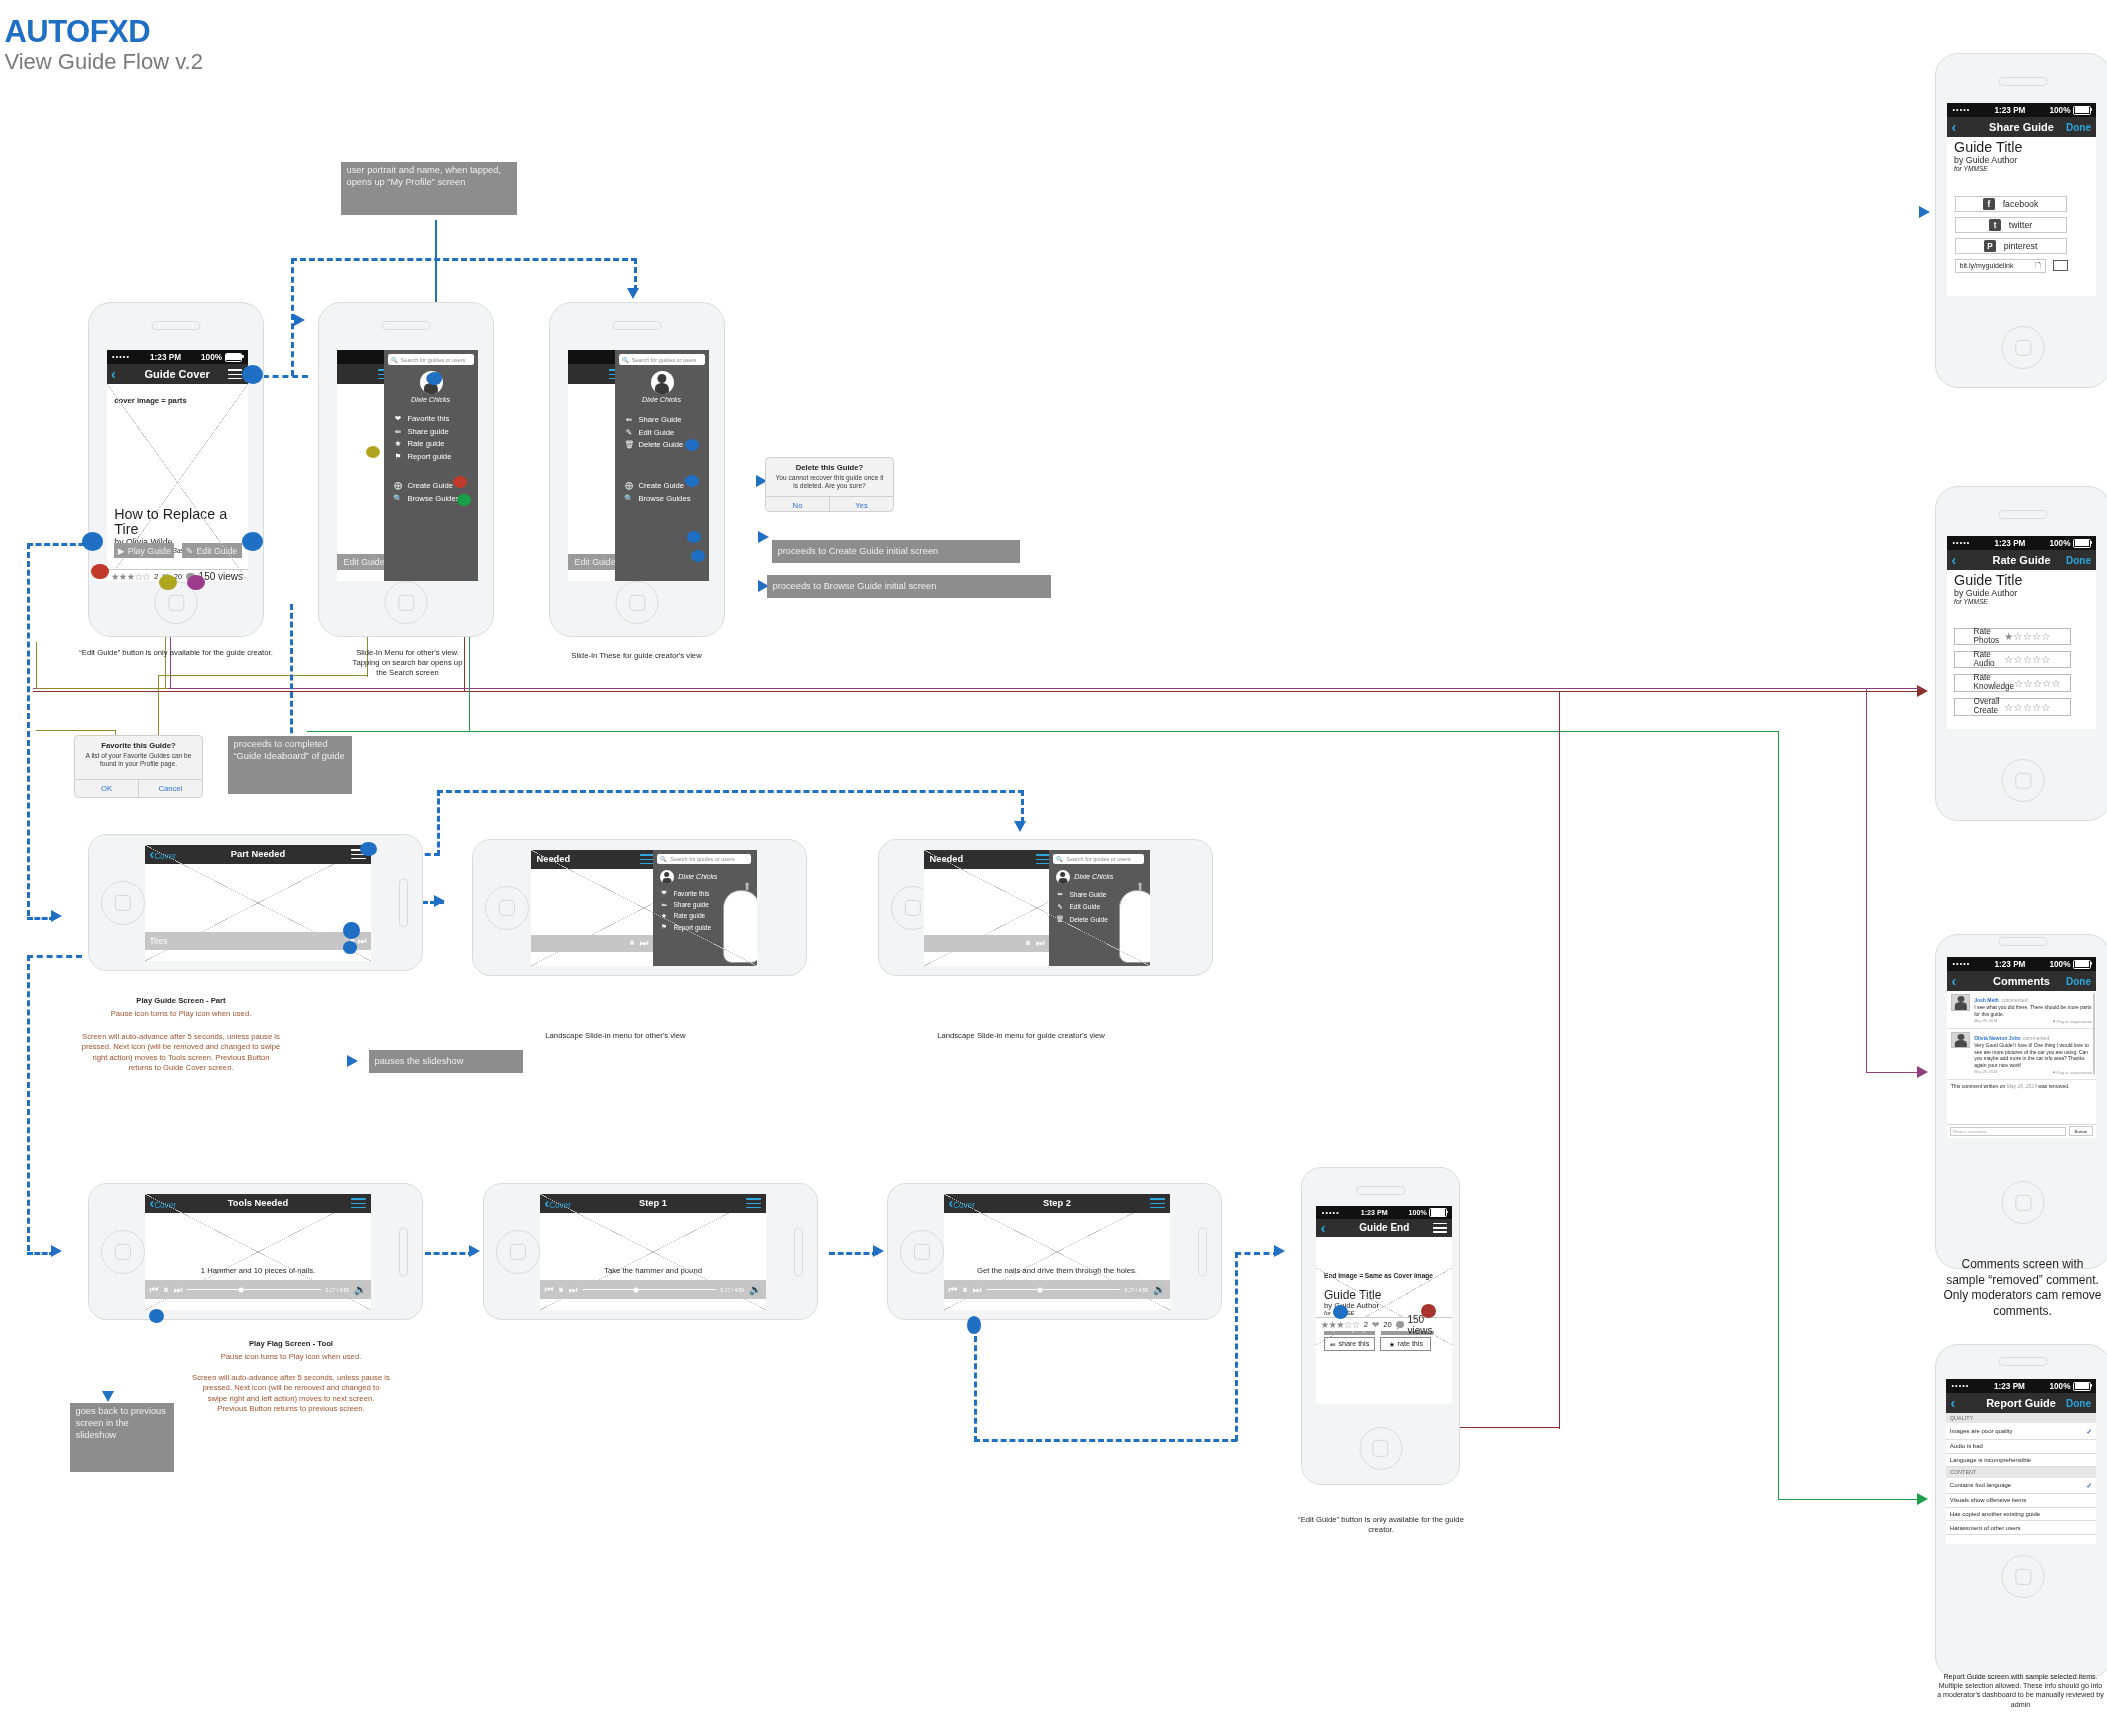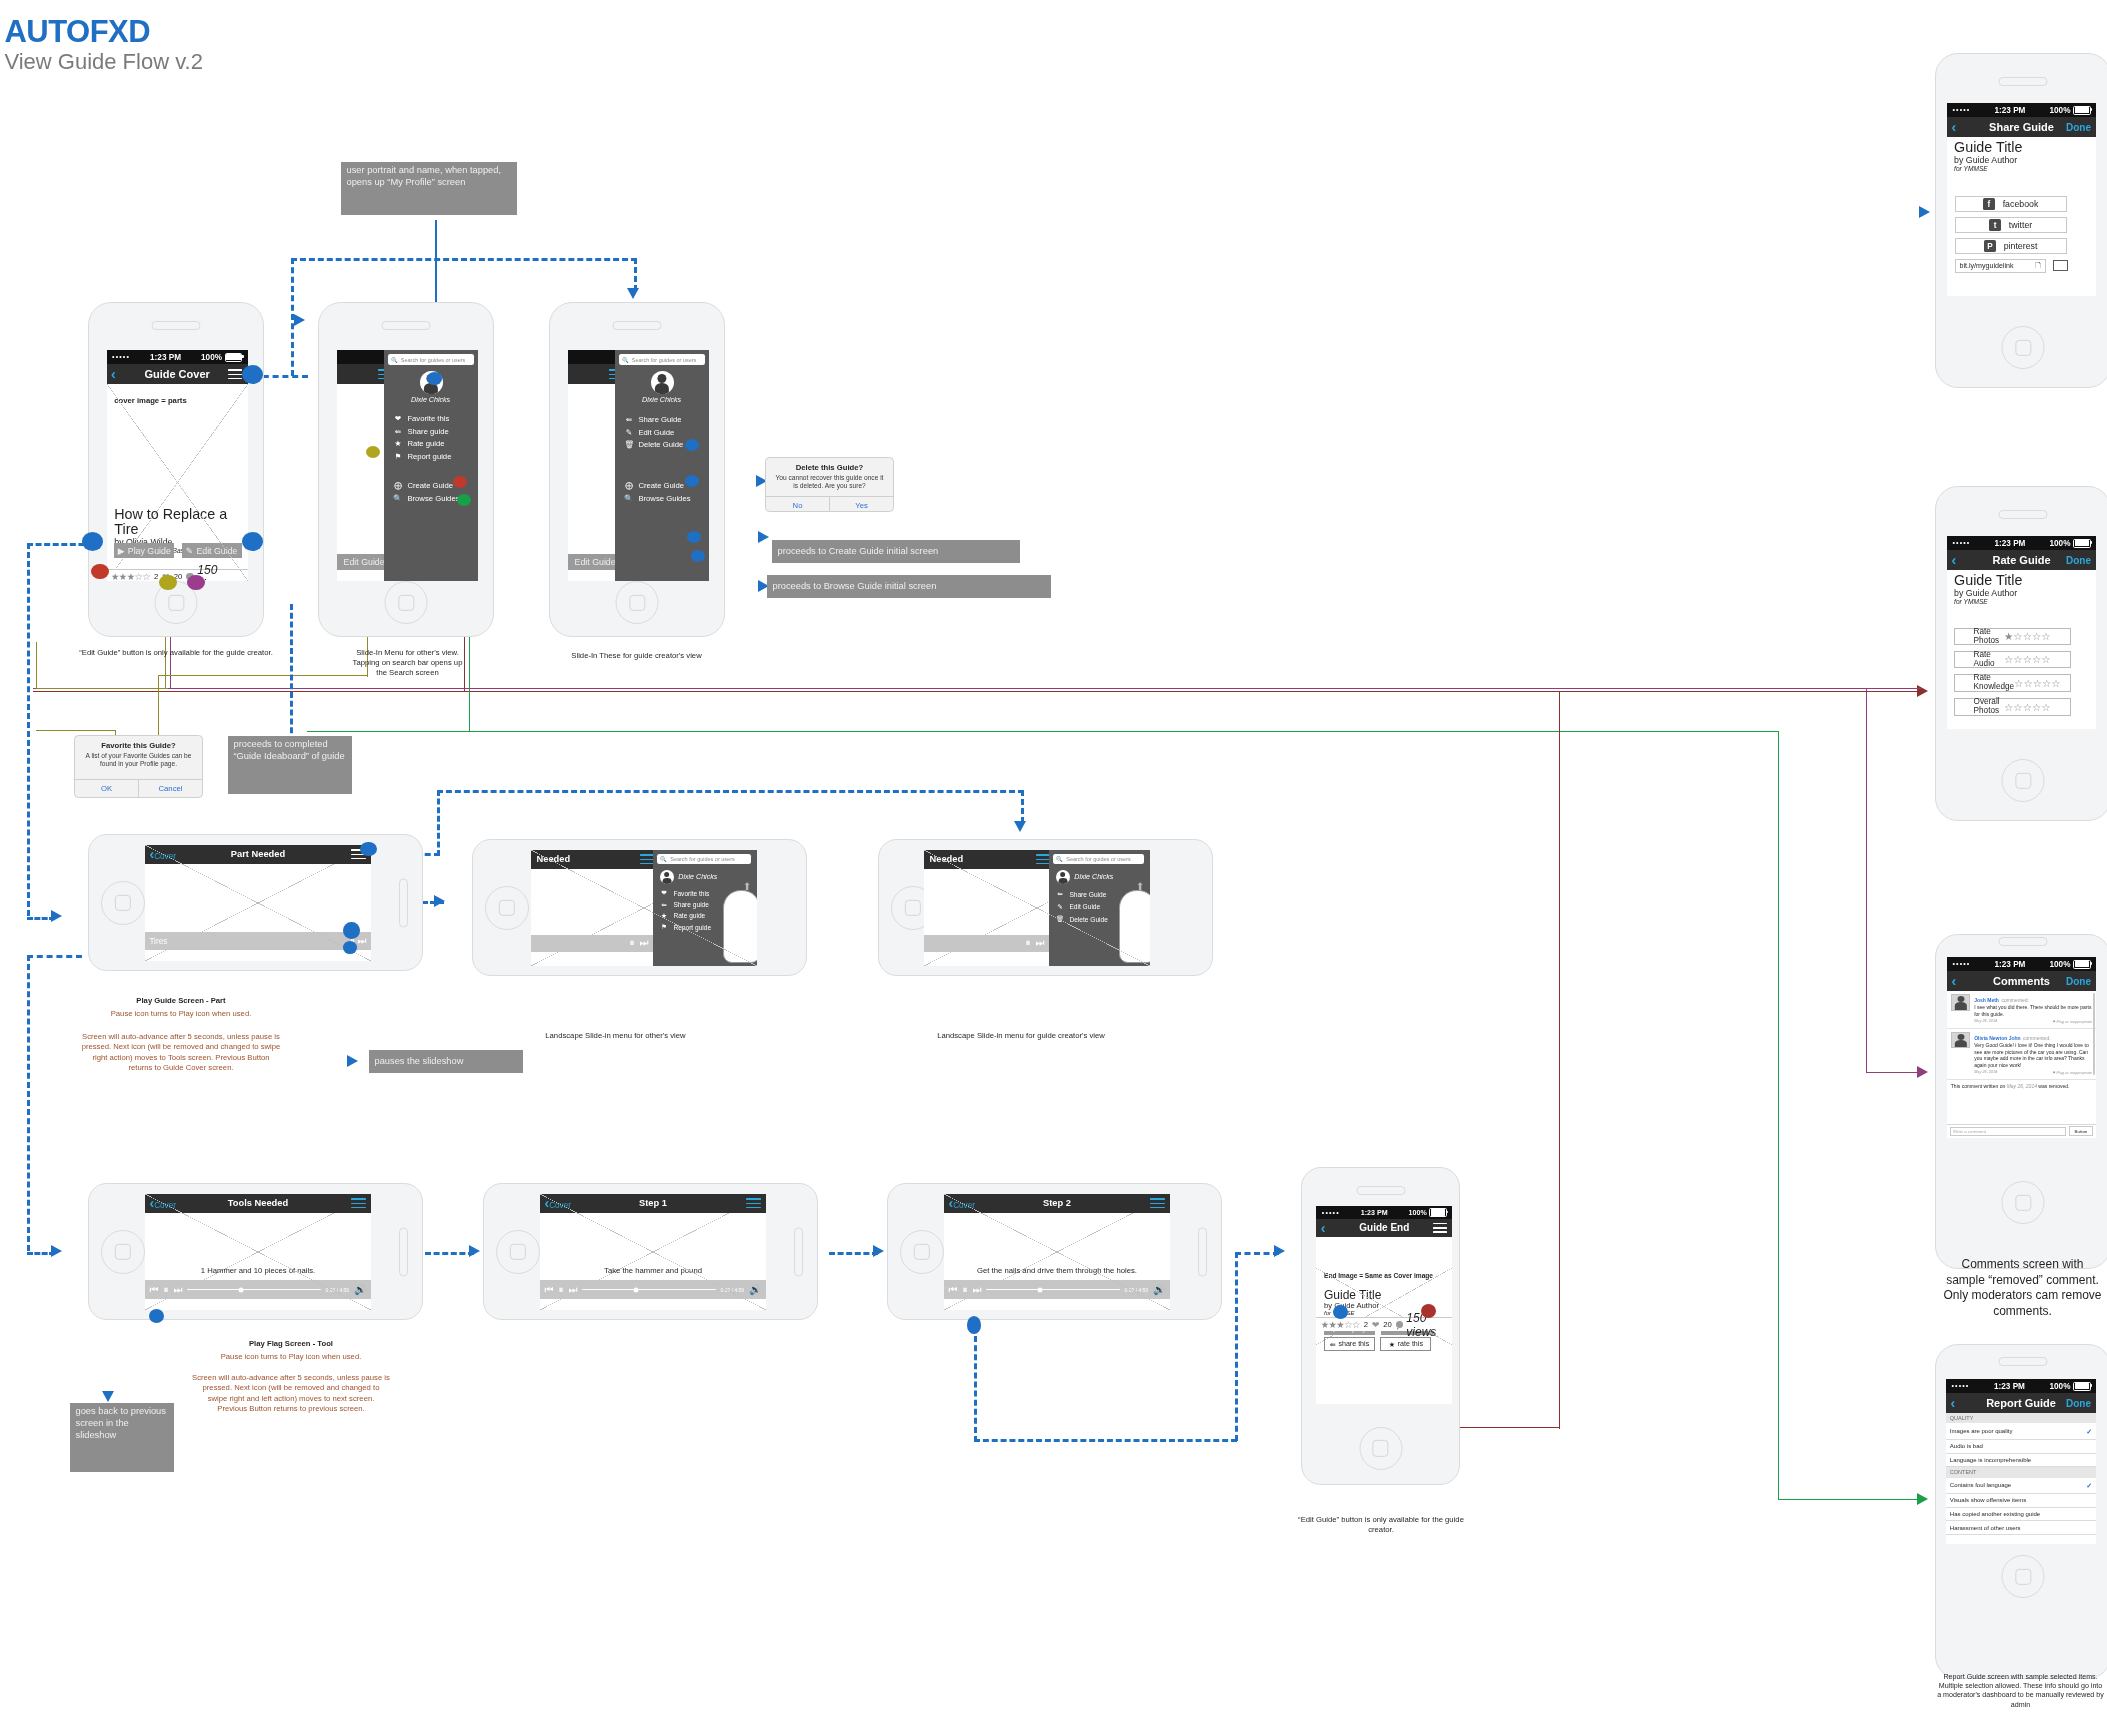--- a/index.html
+++ b/index.html
@@ -51,21 +51,21 @@
   .cover-caption{position:absolute;left:7.7px;top:12px;font-size:7.7px;font-weight:bold;}
   .cover-title{font-size:14.3px;line-height:1.05;}
   .cover-by{font-size:8.8px;}
   .cover-for{font-size:6.6px;font-style:italic;}
   .btn-grey{background:#9a9a9a;color:#eee;border:none;font-size:8.8px;display:flex;align-items:center;justify-content:center;gap:3.3px;}
   .statsbar{border-top:0.5px solid #c9c9c9;border-bottom:0.5px solid #c9c9c9;display:flex;align-items:center;gap:3.8px;font-size:7.7px;padding:2.2px 4.4px;box-sizing:border-box;background:#fff;}
   .stars{color:#8d8d8d;letter-spacing:-0.5px;font-size:9.3px;}
   .heart{color:#9a9a9a;font-size:9.3px;}
   .bubble{display:inline-block;width:8.8px;height:6.6px;background:#9a9a9a;border-radius:3.8px;position:relative;}
   .bubble::after{content:"";position:absolute;left:1.6px;bottom:-1.6px;border-left:2.2px solid #9a9a9a;border-bottom:2.2px solid transparent;}
-  .views{font-style:italic;font-size:12px;}
+  .views{font-size:10px;}
 
   
   .slidemenu{position:absolute;top:0;right:0;bottom:0;background:#595959;color:#fff;}
   .searchbar{background:#fff;border-radius:2.2px;color:#8b8b8b;font-size:5.5px;display:flex;align-items:center;gap:2.7px;padding:0 3.3px;box-sizing:border-box;}
   .avatar-circle{border-radius:50%;background:#fff;position:relative;overflow:hidden;}
   .avatar-circle i{position:absolute;left:50%;bottom:-6%;transform:translateX(-50%);width:62%;height:52%;background:#3a3a3a;border-radius:46% 46% 0 0;}
   .avatar-circle b{position:absolute;left:50%;top:11%;transform:translateX(-50%);width:40%;height:40%;background:#3a3a3a;border-radius:50%;}
   .menu-name{font-style:italic;font-size:7.1px;text-align:center;}
   .menu-item{display:flex;align-items:center;gap:5px;font-size:7.7px;margin:3.8px 0;}
   .menu-item .mi{width:8.8px;text-align:center;display:inline-block;}
@@ -544,21 +544,21 @@
       </div>
       <div class="abs rate-row" style="left:6.6px;top:81px;width:117px;height:16.5px;">
         <span>Rate Audio</span>
         <span class="rate-stars">☆☆☆☆☆</span>
       </div>
       <div class="abs rate-row" style="left:6.6px;top:104px;width:117px;height:18px;">
         <span style="max-width:44px;line-height:1.05;">Rate Knowledge</span>
         <span class="rate-stars">☆☆☆☆☆</span>
       </div>
       <div class="abs rate-row" style="left:6.6px;top:128px;width:117px;height:18px;">
-        <span style="max-width:44px;line-height:1.05;">Overall Photos</span>
+        <span style="max-width:44px;line-height:1.05;">Overall Create</span>
         <span class="rate-stars">☆☆☆☆☆</span>
       </div>
     </div>
   </div>
 </div>
 
 <div class="phone" style="left:1935px;top:934px;width:176px;height:335px;">
   <div class="speaker" style="top:2.2px;"></div>
   <div class="home" style="bottom:44px;">
       <i></i>

